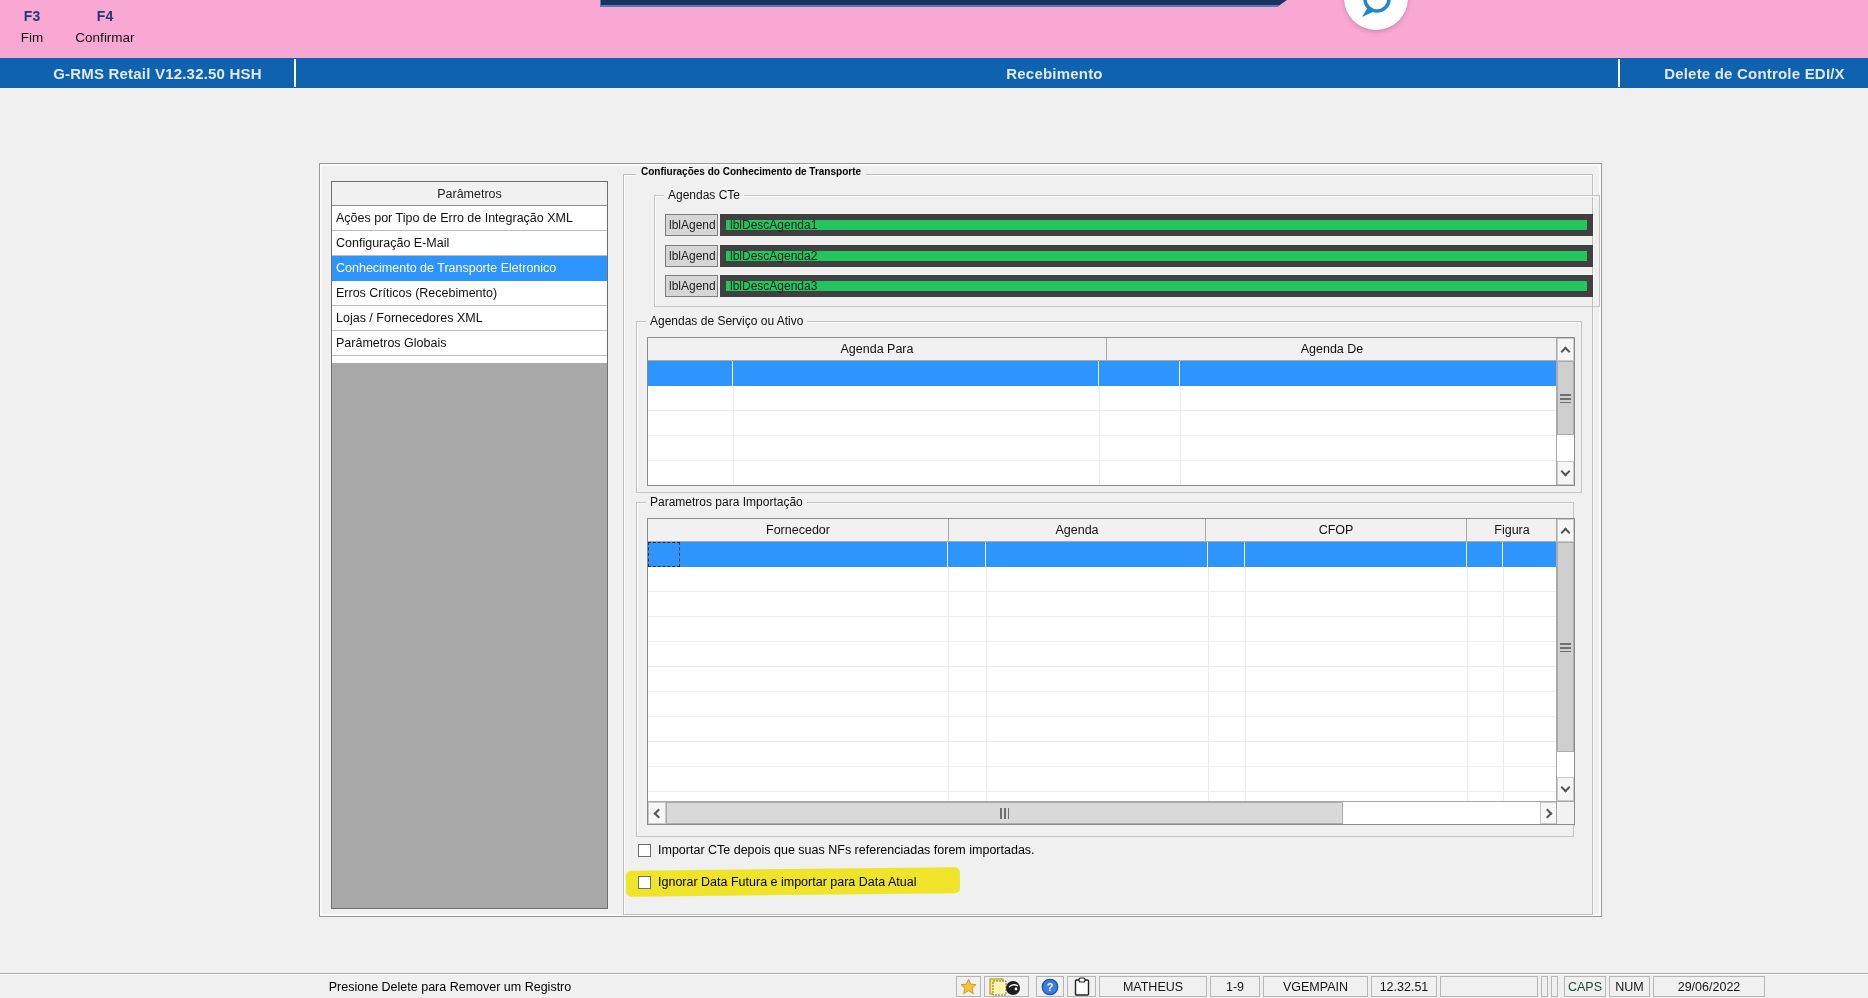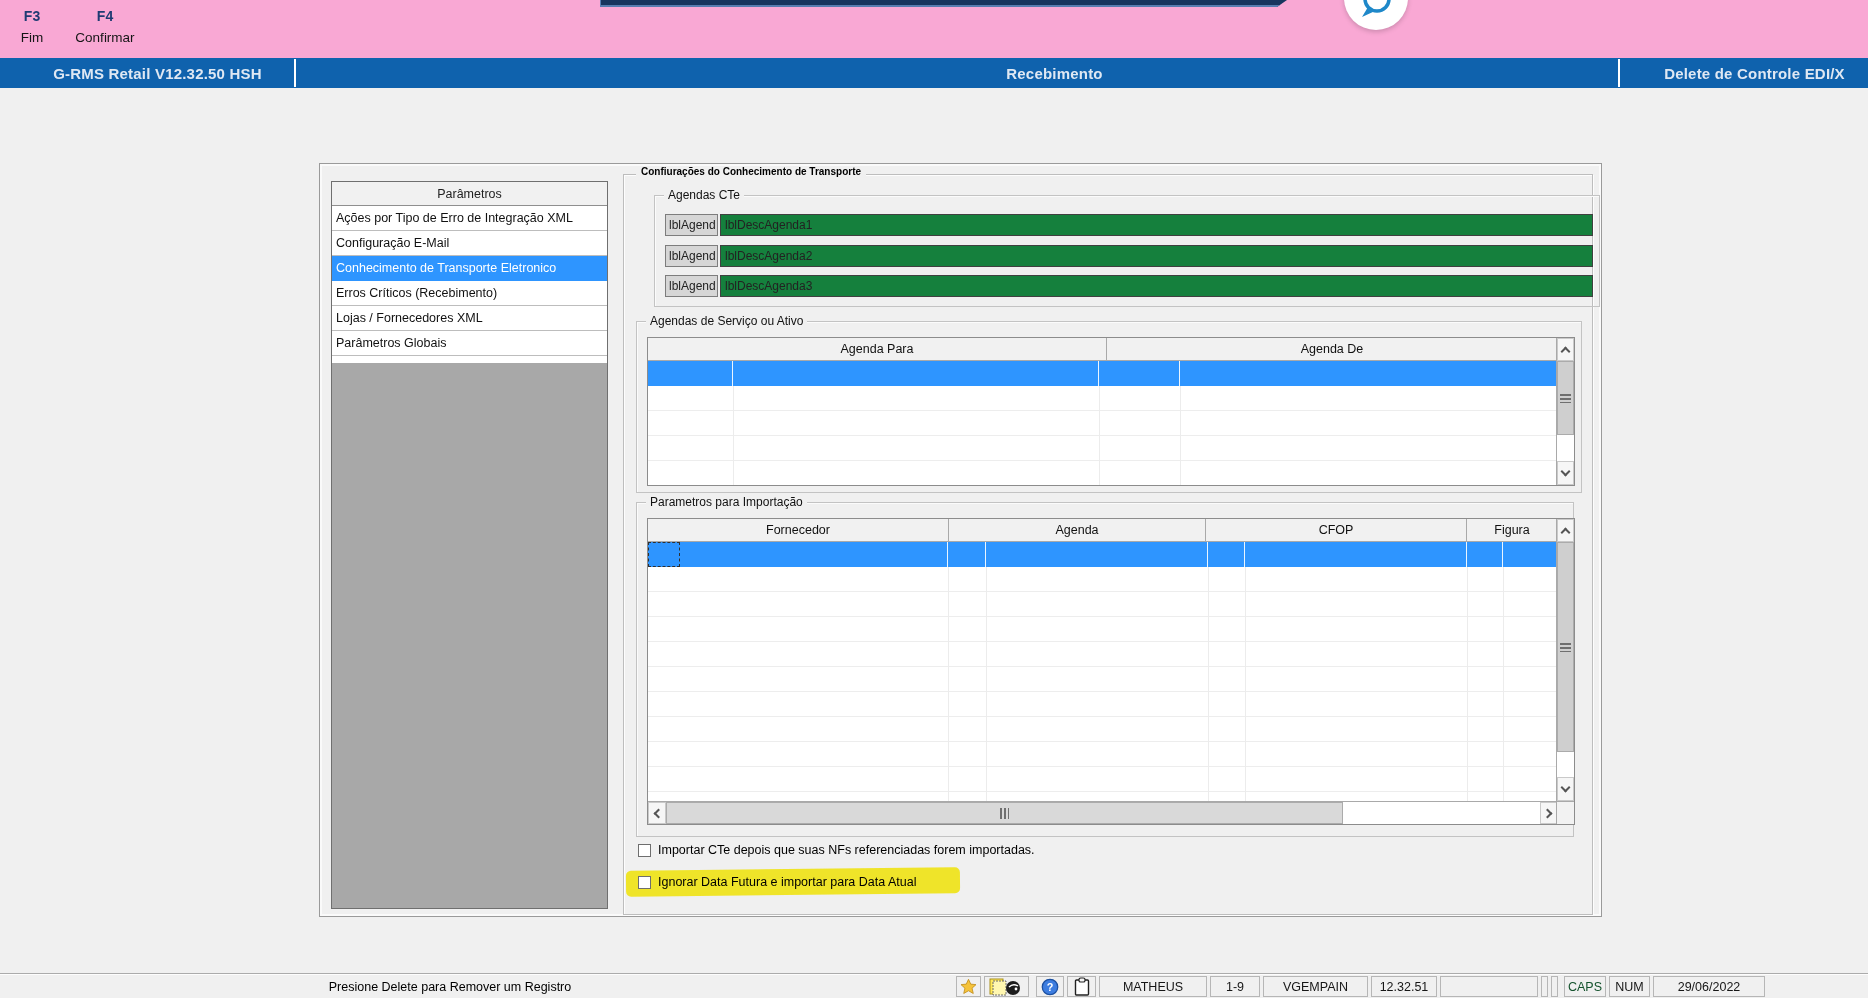--- a/index.html
+++ b/index.html
@@ -58,22 +58,22 @@
   .subbox { position:absolute; border:1px solid #c3c3c3; box-shadow:inset 1px 1px 0 #fbfbfb; }
   .sub-title { position:absolute; top:-8px; left:9px; background:#f0f0f0; padding:0 4px; font-size:12px; color:#111; white-space:nowrap; }
 
   .sub-agcte { left:12px; top:20px; width:946px; height:112px;margin-left:18px; }
   .sub-serv  { left:12px; top:146px; width:946px; height:172px; }
   .sub-param { left:12px; top:327px; width:938px; height:335px;padding-left:12px; }
 
   .ag-row { position:absolute; height:22px; }
   .ag-code { position:absolute; left:10px; top:0; width:53px; height:22px; background:#d6d6d6;
     border:1px solid #7d7d7d; font-size:12px; display:flex; align-items:center; padding-left:3px; color:#222; }
-  .ag-desc { position:absolute; left:65px; top:0; width:873px; height:22px; background:#15803d;
-    border:1px solid #404040; font-size:12px; display:flex; align-items:center; padding-left:4px; color:#222; }
+  .ag-desc { position:absolute; left:65px; top:0; width:873px; height:22px; background:#22c55e;
+    border:6px solid #404040; font-size:12px; display:flex; align-items:center; padding-left:4px; color:#222; }
   .ag-r1 { top:18px; } .ag-r2 { top:49px; } .ag-r3 { top:79px; }
 
   
   .grid { position:absolute; left:10px; top:15px; background:#fff; border:1px solid #8c8c8c; }
   .grid-serv  { width:928px; height:149px; }
   .grid-param { width:928px; height:307px; }
   .g-header { display:flex; height:23px; }
   .g-hcell { background:#f1f1f1; border-right:1px solid #a9a9a9; border-bottom:1px solid #a9a9a9;
     display:flex; align-items:center; justify-content:center; font-size:12.5px; color:#111; }
   .g-selrow { display:flex; height:25px; background:#2e95ff; }

